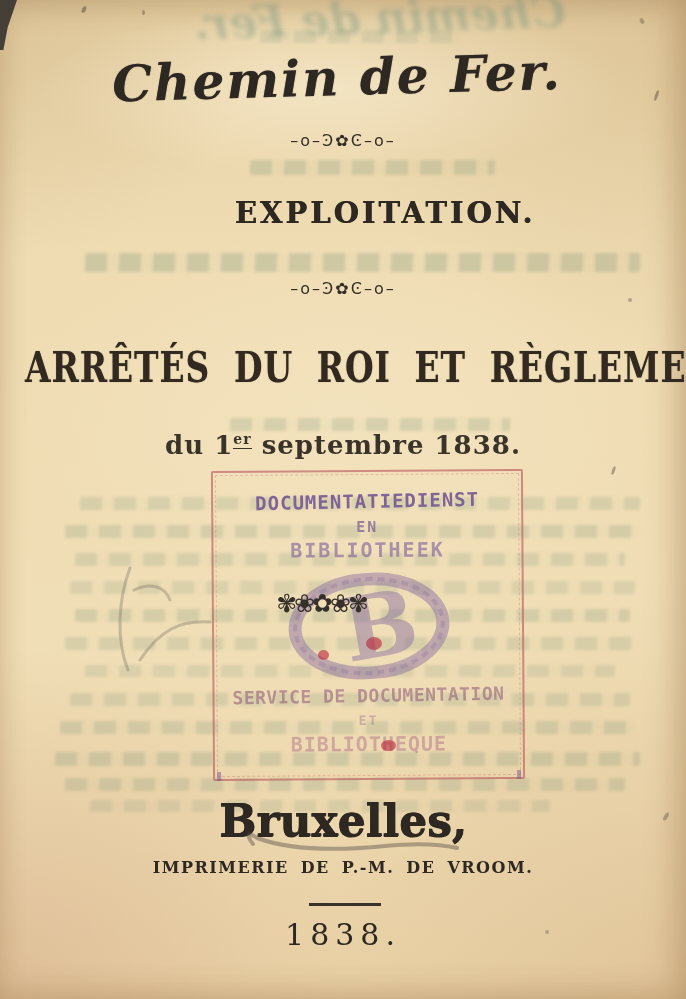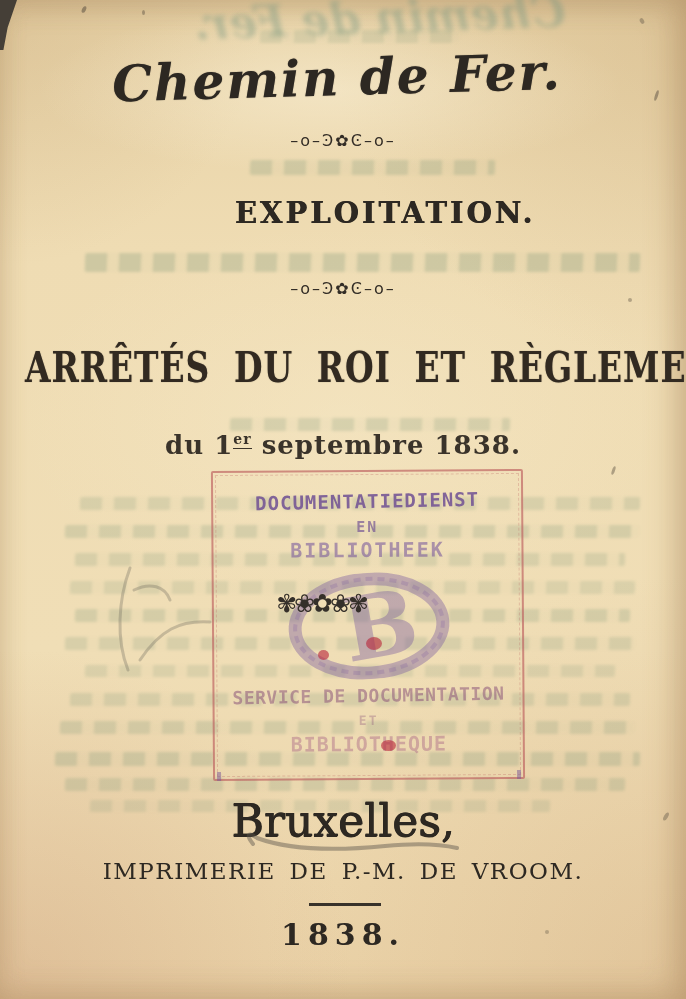--- a/index.html
+++ b/index.html
@@ -40,26 +40,26 @@
     transform:scale(.94,1.22) translateX(-5px);transform-origin:50% 50%;
     color:#322a21;text-shadow:0 0 1px rgba(50,42,33,.45);white-space:nowrap;
   }
   .dateline{top:430px;font-size:26px;font-weight:bold;letter-spacing:1px;color:#3a332a;z-index:2;}
   .dateline sup{font-size:14px;border-bottom:1.5px solid #3a332a;padding-bottom:1px;}
   .fleuron{
     top:589px;left:256px;width:130px;font-family:"DejaVu Sans",sans-serif;
     font-size:25px;letter-spacing:-3px;color:#35302a;z-index:5;text-align:center;white-space:nowrap;
   }
   .city{
-    top:795px;font-size:44px;font-weight:normal;letter-spacing:0px;z-index:2;
+    top:795px;font-size:44px;font-weight:bold;letter-spacing:0px;z-index:2;
     text-shadow:.8px 0 0 #2d2822, 0 .5px 0 #2d2822;
   }
-  .printer{top:858px;font-size:23px;font-weight:normal;letter-spacing:1.5px;word-spacing:5px;z-index:2;}
+  .printer{top:858px;font-size:16px;font-weight:bold;letter-spacing:1.5px;word-spacing:5px;z-index:2;}
   .rule{top:903px;left:309px;width:72px;height:3px;background:#38322a;z-index:2;}
-  .year{top:917px;font-size:30px;font-weight:bold;letter-spacing:6px;z-index:2;}
+  .year{top:917px;font-size:30px;font-weight:normal;letter-spacing:6px;z-index:2;}
 
   
   .stamp-box{
     left:212px;top:470px;width:308px;height:306px;z-index:3;
     border:2.5px solid rgba(188,94,94,.66);
     outline:1px dashed rgba(188,94,94,.28);outline-offset:-5px;
     transform:rotate(-.4deg);border-radius:2px;
   }
   .stamp-line{position:absolute;left:0;width:100%;text-align:center;
     font-family:"DejaVu Sans Mono",monospace;font-weight:bold;white-space:nowrap;}

